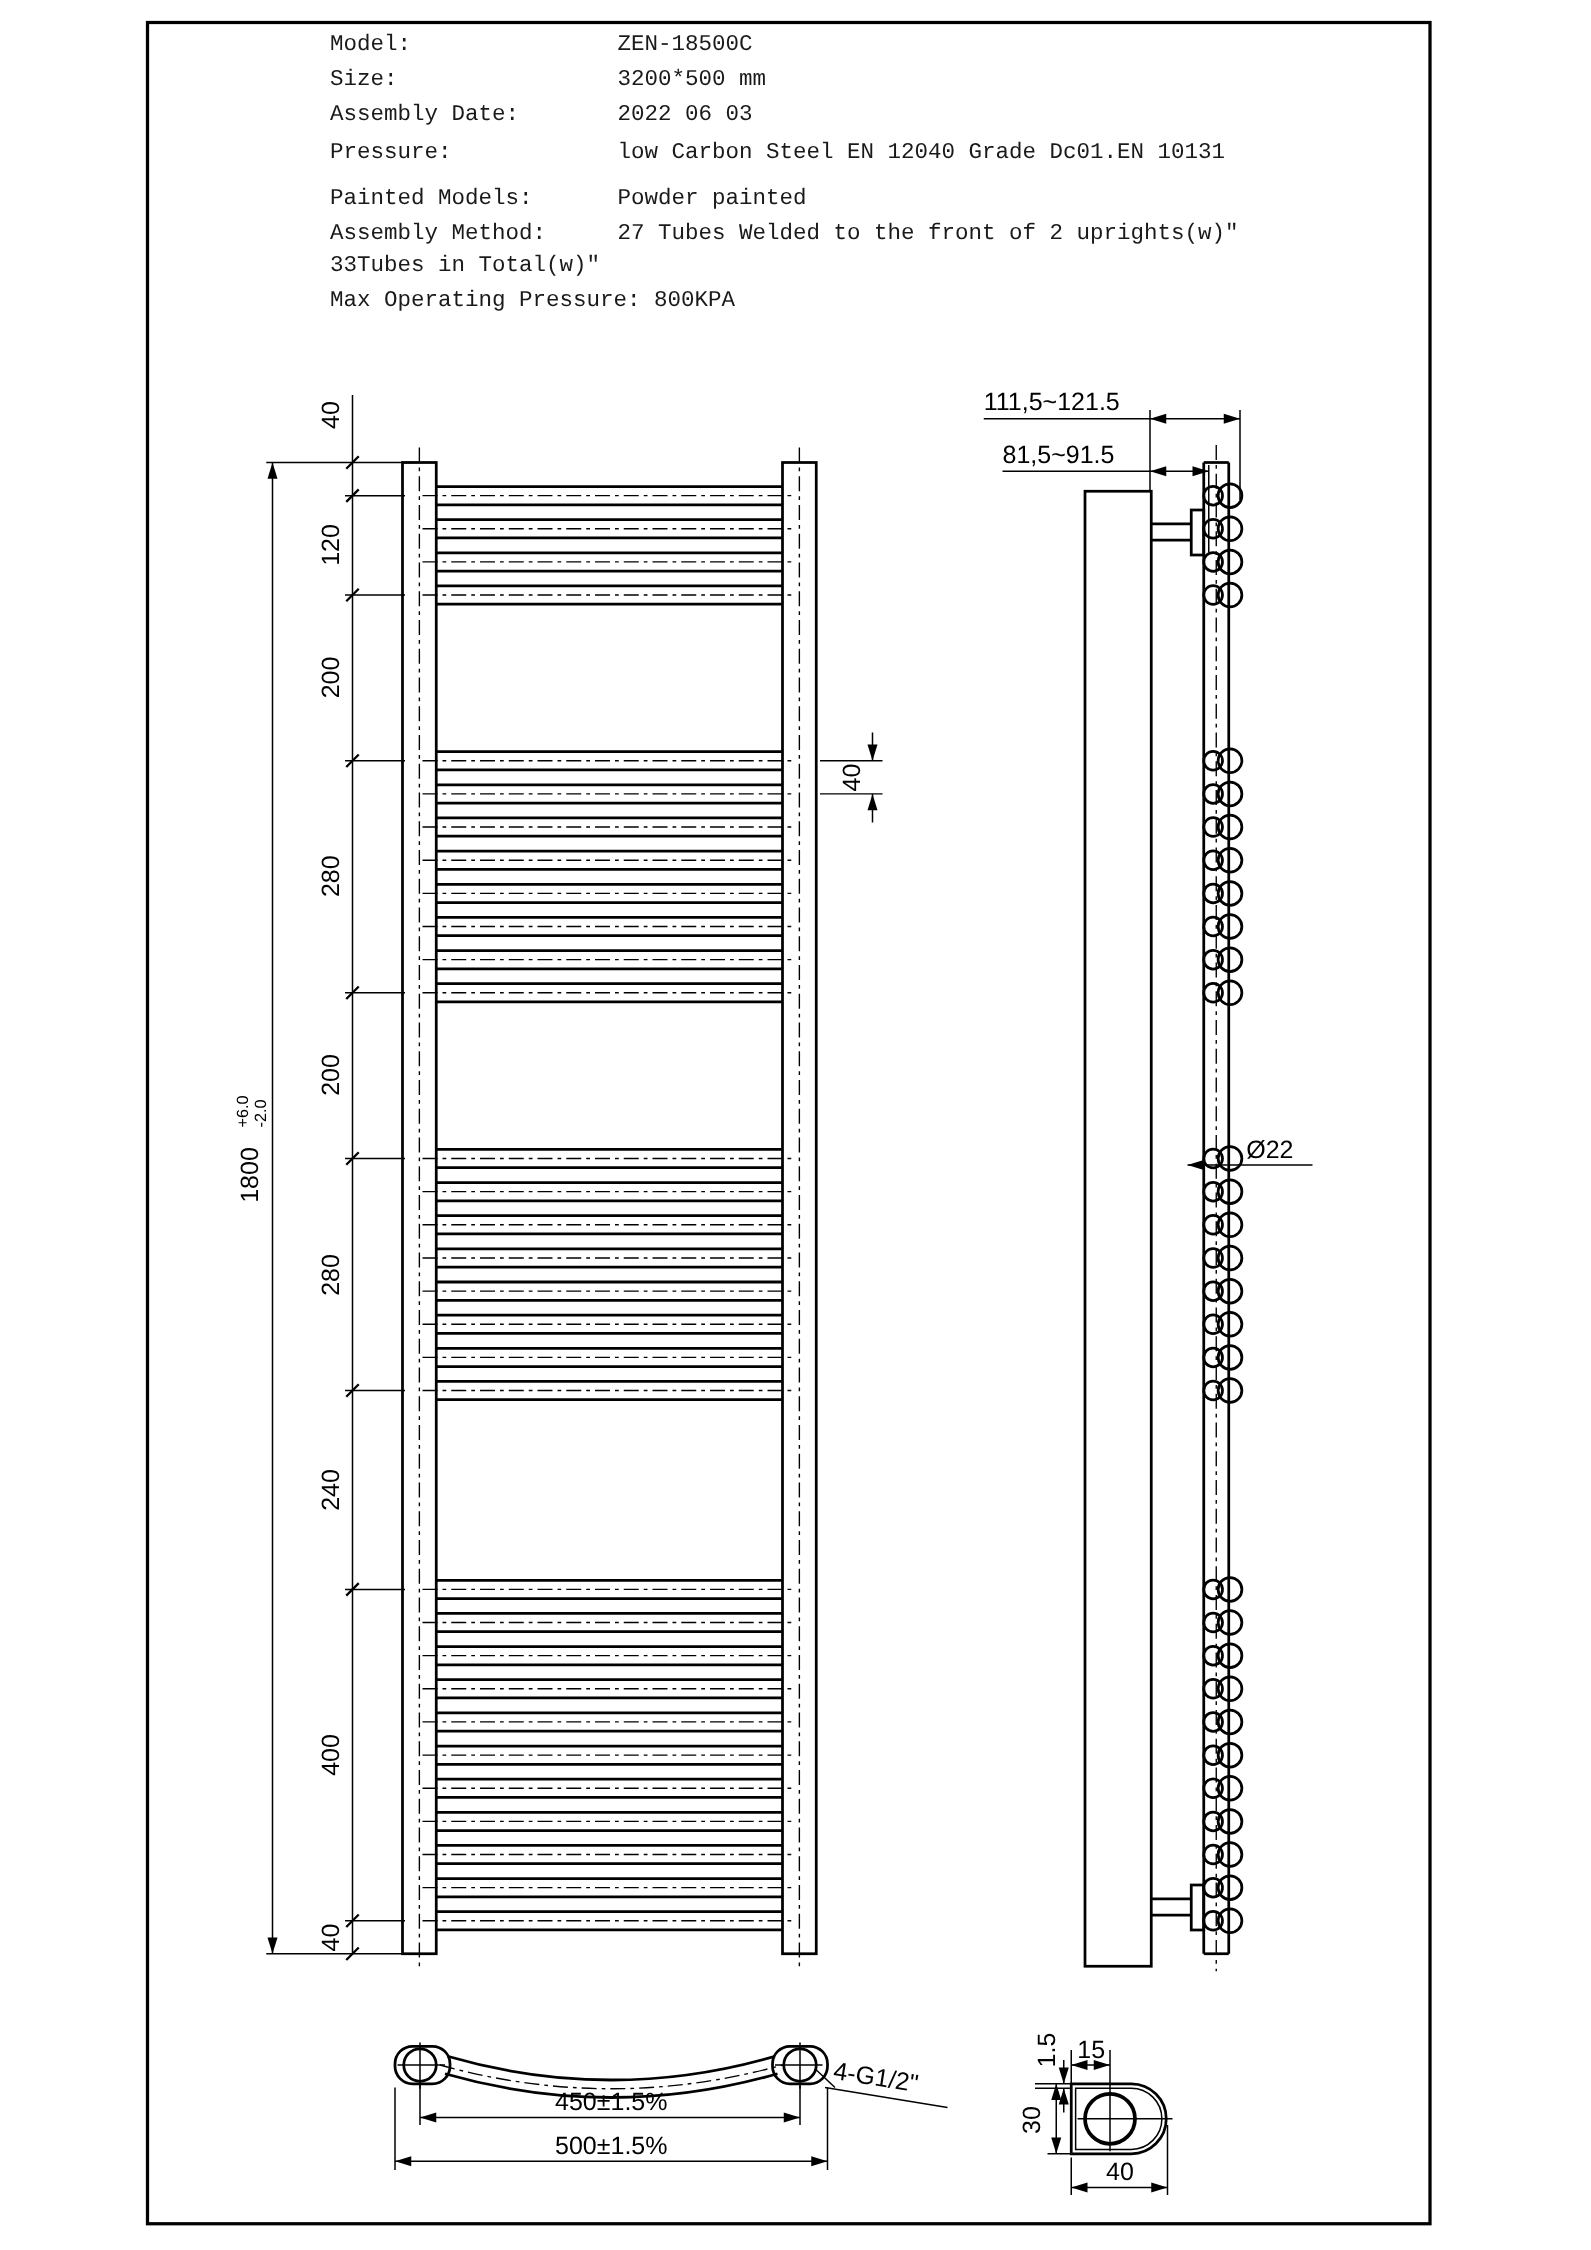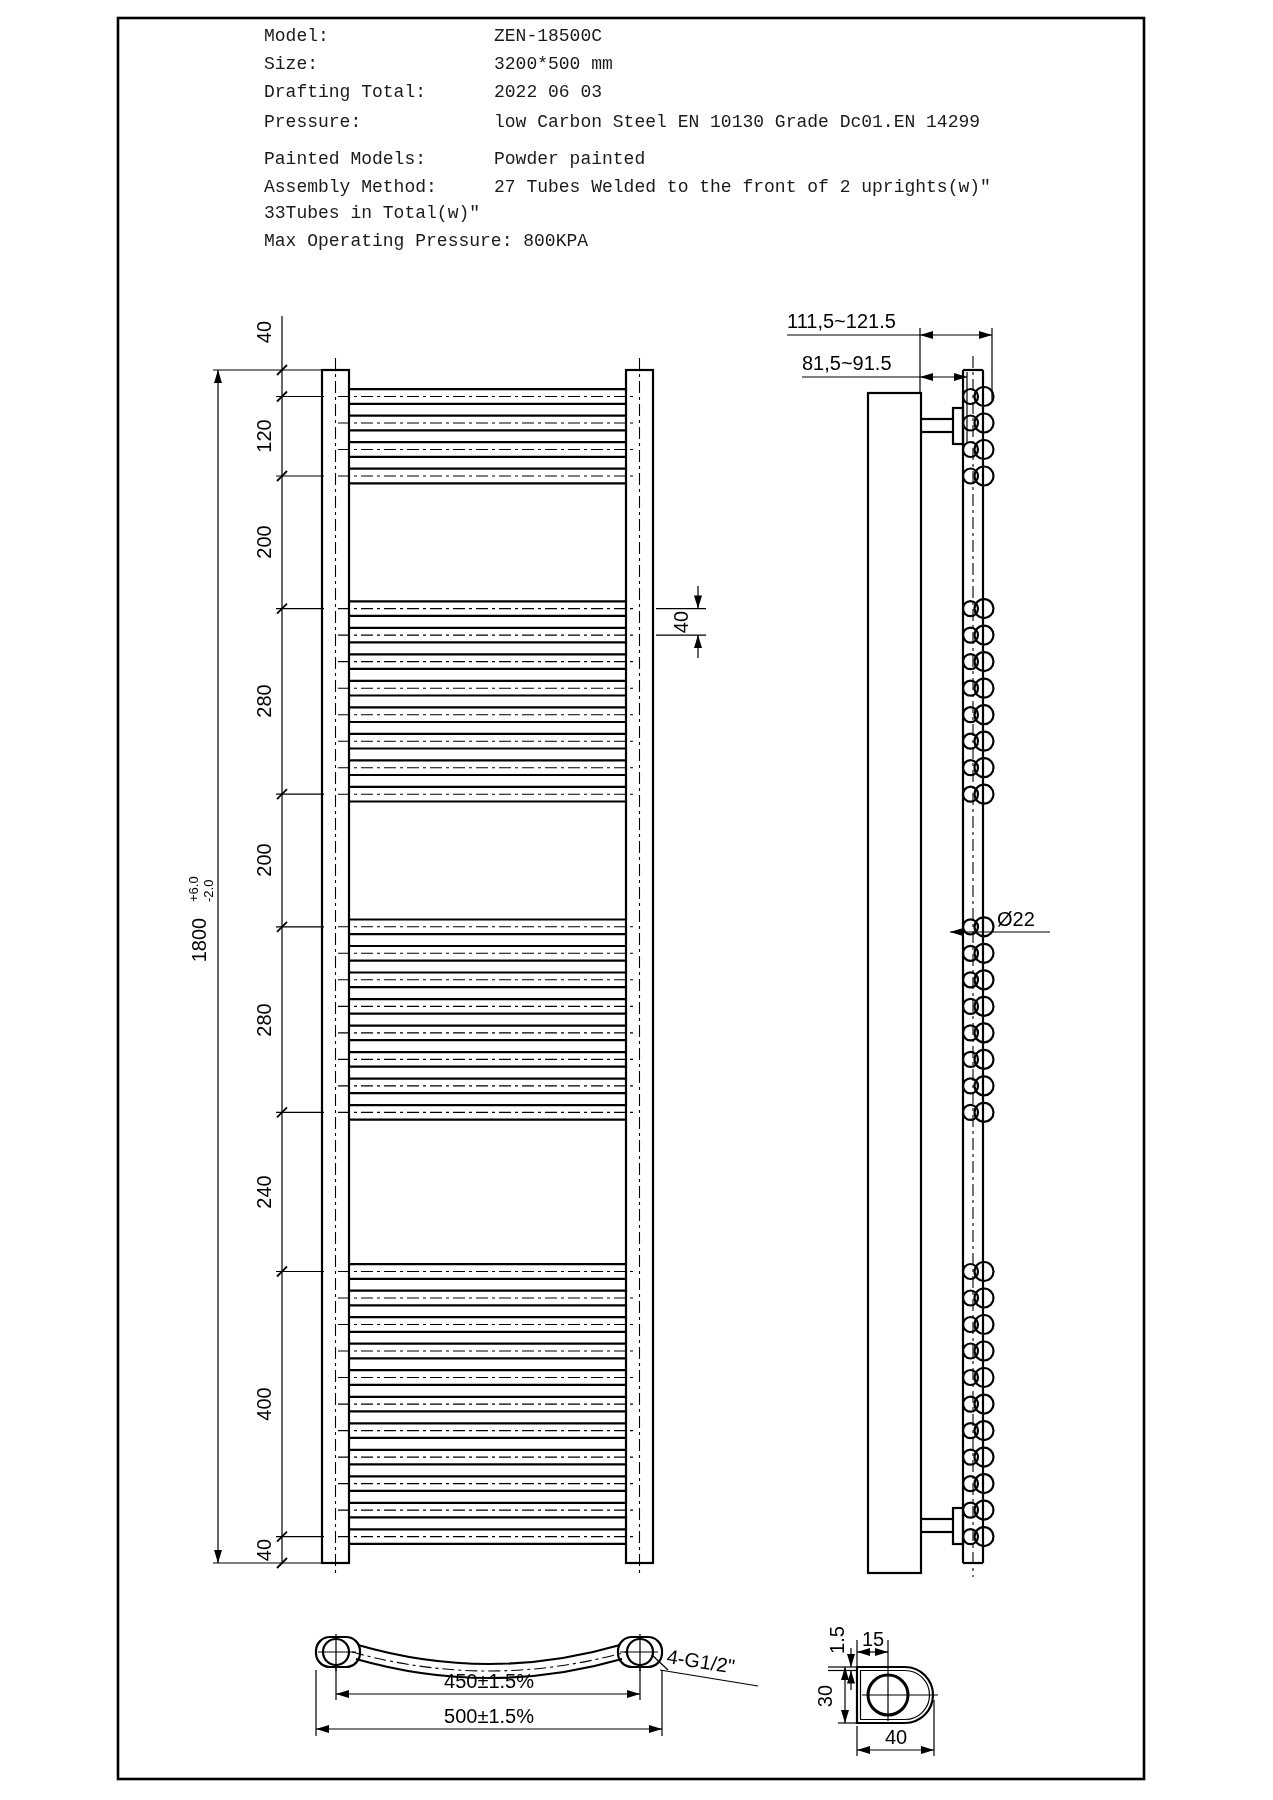--- a/index.html
+++ b/index.html
@@ -330,21 +330,21 @@
         <use href="#arrow" transform="translate(857,1750) rotate(180)"></use>
         <use href="#arrow" transform="translate(934,1750)"></use>
         <text x="896" y="1744" text-anchor="middle">40</text>
       </g>
     </g>
   </svg>
 
   <div class="header">
     <div class="hrow" style="top:0px"><span class="hlabel">Model:</span><span class="hval">ZEN-18500C</span></div>
     <div class="hrow" style="top:28px"><span class="hlabel">Size:</span><span class="hval">3200*500 mm</span></div>
-    <div class="hrow" style="top:56px"><span class="hlabel">Drafting Total:</span><span class="hval">2022 06 03</span></div>
-    <div class="hrow" style="top:86px"><span class="hlabel">Pressure:</span><span class="hval">low Carbon Steel  EN 10130 Grade Dc01.EN 14299</span></div>
+    <div class="hrow" style="top:56px"><span class="hlabel">Assembly Date:</span><span class="hval">2022 06 03</span></div>
+    <div class="hrow" style="top:86px"><span class="hlabel">Pressure:</span><span class="hval">low Carbon Steel  EN 12040 Grade Dc01.EN 10131</span></div>
     <div class="hrow" style="top:123px"><span class="hlabel">Painted Models:</span><span class="hval">Powder painted</span></div>
     <div class="hrow" style="top:151px"><span class="hlabel">Assembly Method:</span><span class="hval">27 Tubes Welded to the front of 2 uprights(w)"</span></div>
     <div class="hrow" style="top:177px"><span>33Tubes in Total(w)"</span></div>
     <div class="hrow" style="top:205px"><span>Max Operating Pressure: 800KPA</span></div>
   </div>
 
 </div>
 
 </body></html>

